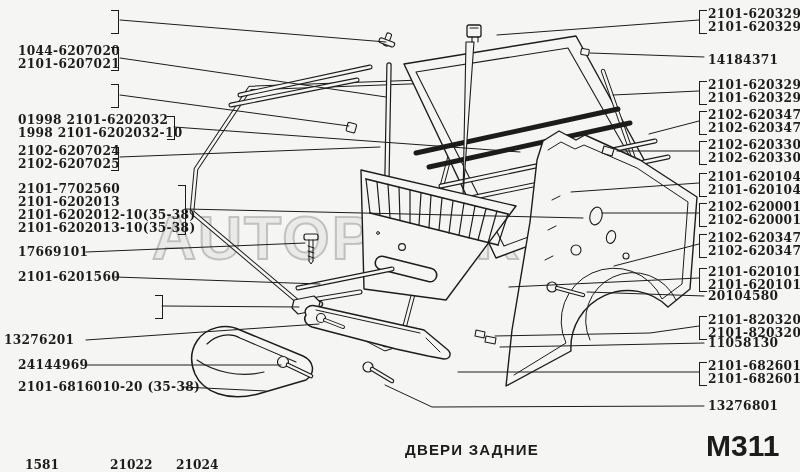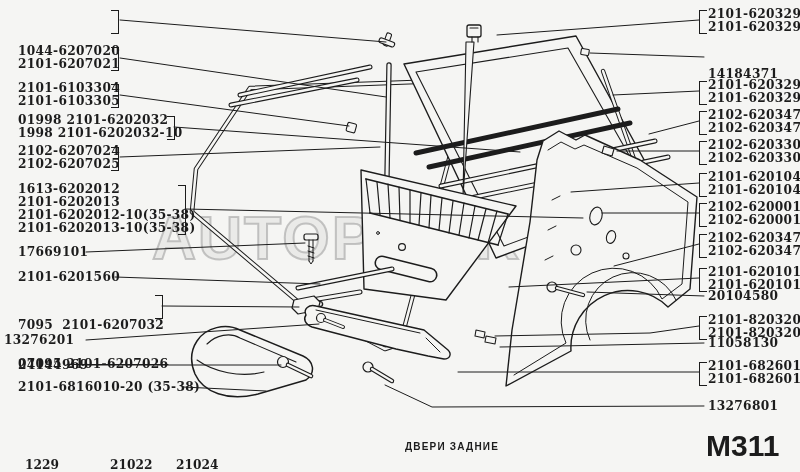--- a/index.html
+++ b/index.html
@@ -22,21 +22,21 @@
     font-family:"Liberation Sans","DejaVu Sans",sans-serif;
     font-size:61px;font-weight:700;letter-spacing:2px;
     color:rgba(170,170,170,0.14);
     -webkit-text-stroke:2px rgba(155,155,155,0.55);
     white-space:pre;user-select:none;
   }
   svg{position:absolute;left:0;top:0;}
   .footer-caption{
     position:absolute;left:405px;top:441px;
     font-family:"Liberation Sans","DejaVu Sans",sans-serif;
-    font-size:10px;font-weight:700;letter-spacing:1.2px;
+    font-size:15px;font-weight:700;letter-spacing:1.2px;
   }
   .sheet-code{
     position:absolute;left:706px;top:429px;
     font-family:"Liberation Sans","DejaVu Sans",sans-serif;
     font-size:30px;font-weight:700;letter-spacing:0px;
   }
   .models{position:absolute;font-size:12.2px;font-weight:700;line-height:14px;white-space:pre;}
 </style>
 </head>
 <body>
@@ -212,49 +212,44 @@
         <path d="M704,406 L432,407 L385,385"></path>
       </g>
     </g>
   </svg>
 
   <div class="brk brk-r" style="left:111px;top:10px;height:22px"></div>
 
   <div class="lbl" style="left:18px;top:45px"><div>1044-6207020</div><div>2101-6207021</div></div>
   <div class="brk brk-r" style="left:111px;top:47px;height:22px"></div>
 
-  <div class="lbl" style="left:18px;top:82px"><div>2101-6103304</div><div>2101-6103305</div></div>
   <div class="brk brk-r" style="left:111px;top:84px;height:22px"></div>
 
   <div class="lbl" style="left:18px;top:114px"><div>01998 2101-6202032</div><div>1998 2101-6202032-10</div></div>
   <div class="brk brk-r" style="left:167px;top:116px;height:22px"></div>
 
   <div class="lbl" style="left:18px;top:145px"><div>2102-6207024</div><div>2102-6207025</div></div>
   <div class="brk brk-r" style="left:111px;top:147px;height:22px"></div>
 
-  <div class="lbl" style="left:18px;top:183px"><div>1613-6202012</div><div>2101-6202013</div><div>2101-6202012-10(35-38)</div><div>2101-6202013-10(35-38)</div></div>
+  <div class="lbl" style="left:18px;top:183px"><div>2101-7702560</div><div>2101-6202013</div><div>2101-6202012-10(35-38)</div><div>2101-6202013-10(35-38)</div></div>
   <div class="brk brk-r" style="left:178px;top:185px;height:48px"></div>
 
   <div class="lbl" style="left:18px;top:246px"><div>17669101</div></div>
   <div class="lbl" style="left:18px;top:271px"><div>2101-6201560</div></div>
 
-  <div class="lbl" style="left:18px;top:293px">
-    <div>7095  2101-6207032</div>
-    <div><span>07095 </span><span class="strike">2101-6207026</span></div>
-  </div>
   <div class="brk brk-r" style="left:155px;top:295px;height:22px"></div>
 
   <div class="lbl" style="left:4px;top:334px"><div>13276201</div></div>
   <div class="lbl" style="left:18px;top:359px"><div>24144969</div></div>
   <div class="lbl" style="left:18px;top:381px"><div>2101-6816010-20 (35-38)</div></div>
 
   <div class="brk brk-l" style="left:699px;top:10px;height:22px"></div>
   <div class="lbl" style="left:708px;top:8px"><div>2101-6203291</div><div>2101-6203290</div></div>
 
-  <div class="lbl" style="left:708px;top:68px"><div>14184371</div></div>
+  <div class="lbl" style="left:708px;top:54px"><div>14184371</div></div>
 
   <div class="brk brk-l" style="left:699px;top:81px;height:22px"></div>
   <div class="lbl" style="left:708px;top:79px"><div>2101-6203290</div><div>2101-6203291</div></div>
 
   <div class="brk brk-l" style="left:699px;top:111px;height:22px"></div>
   <div class="lbl" style="left:708px;top:109px"><div>2102-6203473</div><div>2102-6203472</div></div>
 
   <div class="brk brk-l" style="left:699px;top:141px;height:22px"></div>
   <div class="lbl" style="left:708px;top:139px"><div>2102-6203300</div><div>2102-6203301</div></div>
 
@@ -276,21 +271,21 @@
   <div class="lbl" style="left:708px;top:314px"><div>2101-8203200</div><div>2101-8203201</div></div>
 
   <div class="lbl" style="left:708px;top:337px"><div>11058130</div></div>
 
   <div class="brk brk-l" style="left:699px;top:362px;height:22px"></div>
   <div class="lbl" style="left:708px;top:360px"><div>2101-6826010</div><div>2101-6826011</div></div>
 
   <div class="lbl" style="left:708px;top:400px"><div>13276801</div></div>
 
   <div class="models" style="left:25px;top:430px">
-    <div>1229</div>
+    <div>1581</div>
   </div>
   <div class="models" style="left:110px;top:430px">
     <div>21022</div>
   </div>
   <div class="models" style="left:176px;top:430px">
     <div>21024</div>
   </div>
 
   <div class="footer-caption">ДВЕРИ ЗАДНИЕ</div>
   <div class="sheet-code">М311</div>

